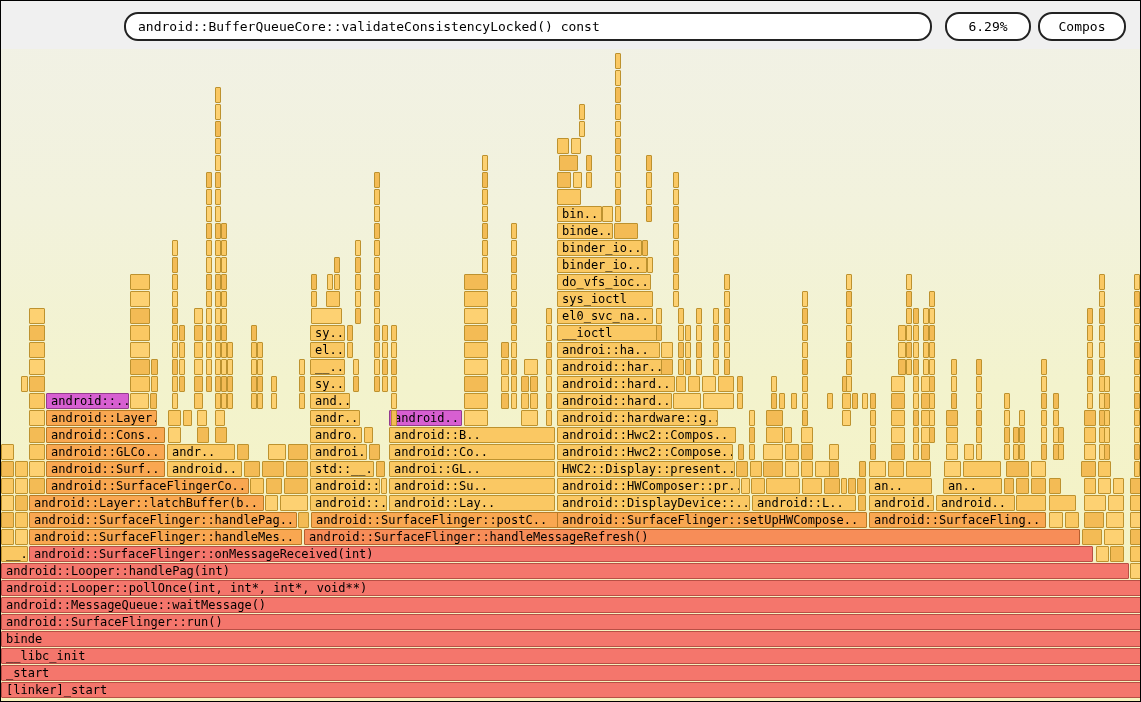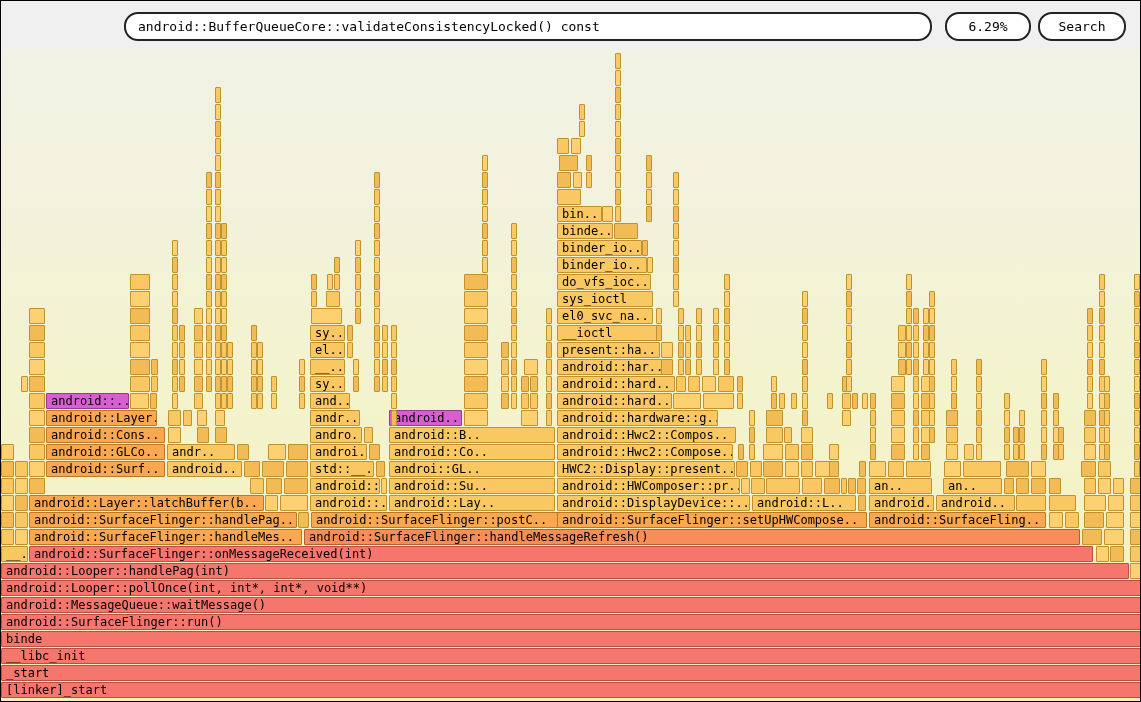--- a/index.html
+++ b/index.html
@@ -49,20 +49,21 @@
       <div class="frame t-o" title="android::SurfaceFlinger::postC.." style="left: 310px; top: 511px; width: 288px;">android::SurfaceFlinger::postC..</div>
       <div class="frame t-o" title="android::SurfaceFlinger::setUpHWCompose.." style="left: 556px; top: 511px; width: 310px;">android::SurfaceFlinger::setUpHWCompose..</div>
       <div class="frame t-o" title="android::SurfaceFling.." style="left: 868px; top: 511px; width: 177px;">android::SurfaceFling..</div>
       <div class="frame t-o" title="android::Layer::latchBuffer(b.." style="left: 28px; top: 494px; width: 235px;">android::Layer::latchBuffer(b..</div>
       <div class="frame t-y" title="android::.." style="left: 309px; top: 494px; width: 77px;">android::..</div>
       <div class="frame t-y" title="android::Lay.." style="left: 388px; top: 494px; width: 166px;">android::Lay..</div>
       <div class="frame t-y" title="android::DisplayDevice::.." style="left: 556px; top: 494px; width: 193px;">android::DisplayDevice::..</div>
       <div class="frame t-y" title="android::L.." style="left: 751px; top: 494px; width: 104px;">android::L..</div>
       <div class="frame t-y" title="android.." style="left: 868px; top: 494px; width: 65px;">android..</div>
       <div class="frame t-y" title="android.." style="left: 935px; top: 494px; width: 79px;">android..</div>
+      <div class="frame t-o" title="android::SurfaceFlingerCo.." style="left: 45px; top: 477px; width: 203px;">android::SurfaceFlingerCo..</div>
       <div class="frame t-y" title="android::.." style="left: 309px; top: 477px; width: 70px;">android::..</div>
       <div class="frame t-y" title="android::Su.." style="left: 388px; top: 477px; width: 166px;">android::Su..</div>
       <div class="frame t-y" title="android::HWComposer::pr.." style="left: 556px; top: 477px; width: 183px;">android::HWComposer::pr..</div>
       <div class="frame t-y" title="an.." style="left: 868px; top: 477px; width: 63px;">an..</div>
       <div class="frame t-y" title="an.." style="left: 942px; top: 477px; width: 59px;">an..</div>
       <div class="frame t-o" title="android::Surf.." style="left: 45px; top: 460px; width: 119px;">android::Surf..</div>
       <div class="frame t-y" title="android.." style="left: 166px; top: 460px; width: 75px;">android..</div>
       <div class="frame t-y" title="std::__.." style="left: 309px; top: 460px; width: 64px;">std::__..</div>
       <div class="frame t-y" title="android::GL.." style="left: 388px; top: 460px; width: 166px;">androi::GL..</div>
       <div class="frame t-y" title="HWC2::Display::present.." style="left: 556px; top: 460px; width: 178px;">HWC2::Display::present..</div>
@@ -80,21 +81,21 @@
       <div class="frame t-p" title="android.." style="left: 388px; top: 409px; width: 73px;">android..</div>
       <div class="frame t-y" title="android::hardware::g.." style="left: 556px; top: 409px; width: 161px;">android::hardware::g..</div>
       <div class="frame t-p" title="android::.." style="left: 45px; top: 392px; width: 83px;">android::..</div>
       <div class="frame t-y" title="and.." style="left: 309px; top: 392px; width: 40px;">and..</div>
       <div class="frame t-y" title="android::hard.." style="left: 556px; top: 392px; width: 115px;">android::hard..</div>
       <div class="frame t-y" title="sy.." style="left: 309px; top: 375px; width: 35px;">sy..</div>
       <div class="frame t-y" title="android::hard.." style="left: 556px; top: 375px; width: 118px;">android::hard..</div>
       <div class="frame t-y" title="__.." style="left: 309px; top: 358px; width: 35px;">__..</div>
       <div class="frame t-y" title="android::har.." style="left: 556px; top: 358px; width: 108px;">android::har..</div>
       <div class="frame t-y" title="el.." style="left: 309px; top: 341px; width: 35px;">el..</div>
-      <div class="frame t-y" title="android::ha.." style="left: 556px; top: 341px; width: 103px;">present::ha..</div>
+      <div class="frame t-y" title="android::ha.." style="left: 556px; top: 341px; width: 103px;">androi::ha..</div>
       <div class="frame t-y" title="sy.." style="left: 309px; top: 324px; width: 35px;">sy..</div>
       <div class="frame t-y" title="__ioctl" style="left: 556px; top: 324px; width: 101px;">__ioctl</div>
       <div class="frame t-y" title="el0_svc_na.." style="left: 556px; top: 307px; width: 96px;">el0_svc_na..</div>
       <div class="frame t-y" title="sys_ioctl" style="left: 556px; top: 290px; width: 96px;">sys_ioctl</div>
       <div class="frame t-y" title="do_vfs_ioc.." style="left: 556px; top: 273px; width: 94px;">do_vfs_ioc..</div>
       <div class="frame t-y" title="binder_io.." style="left: 556px; top: 256px; width: 90px;">binder_io..</div>
       <div class="frame t-y" title="binder_io.." style="left: 556px; top: 239px; width: 85px;">binder_io..</div>
       <div class="frame t-y" title="binde.." style="left: 556px; top: 222px; width: 56px;">binde..</div>
       <div class="frame t-y" title="bin.." style="left: 556px; top: 205px; width: 45px;">bin..</div>
       <div class="frame t-y f0" style="left: 0px; top: 528px; width: 13px;"></div>
@@ -589,15 +590,15 @@
       <div class="frame t-y f1" style="left: 1015px; top: 477px; width: 13px;"></div>
       <div class="frame t-y f1" style="left: 1030px; top: 477px; width: 15px;"></div>
       <div class="frame t-y f1" style="left: 1048px; top: 477px; width: 12px;"></div>
       <div class="frame t-y f0" style="left: 1083px; top: 477px; width: 12px;"></div>
       <div class="frame t-y f2" style="left: 1097px; top: 477px; width: 13px;"></div>
       <div class="frame t-y f2" style="left: 1112px; top: 477px; width: 11px;"></div>
     </div>
   <div class="header">
     <input class="search-input" type="text" value="android::BufferQueueCore::validateConsistencyLocked() const" style="">
     <div class="pct-badge">6.29%</div>
-    <div class="search-btn" role="button">Search</div>
+    <div class="search-btn" role="button">Compos</div>
   </div>
 </div>
 
 </body></html>

